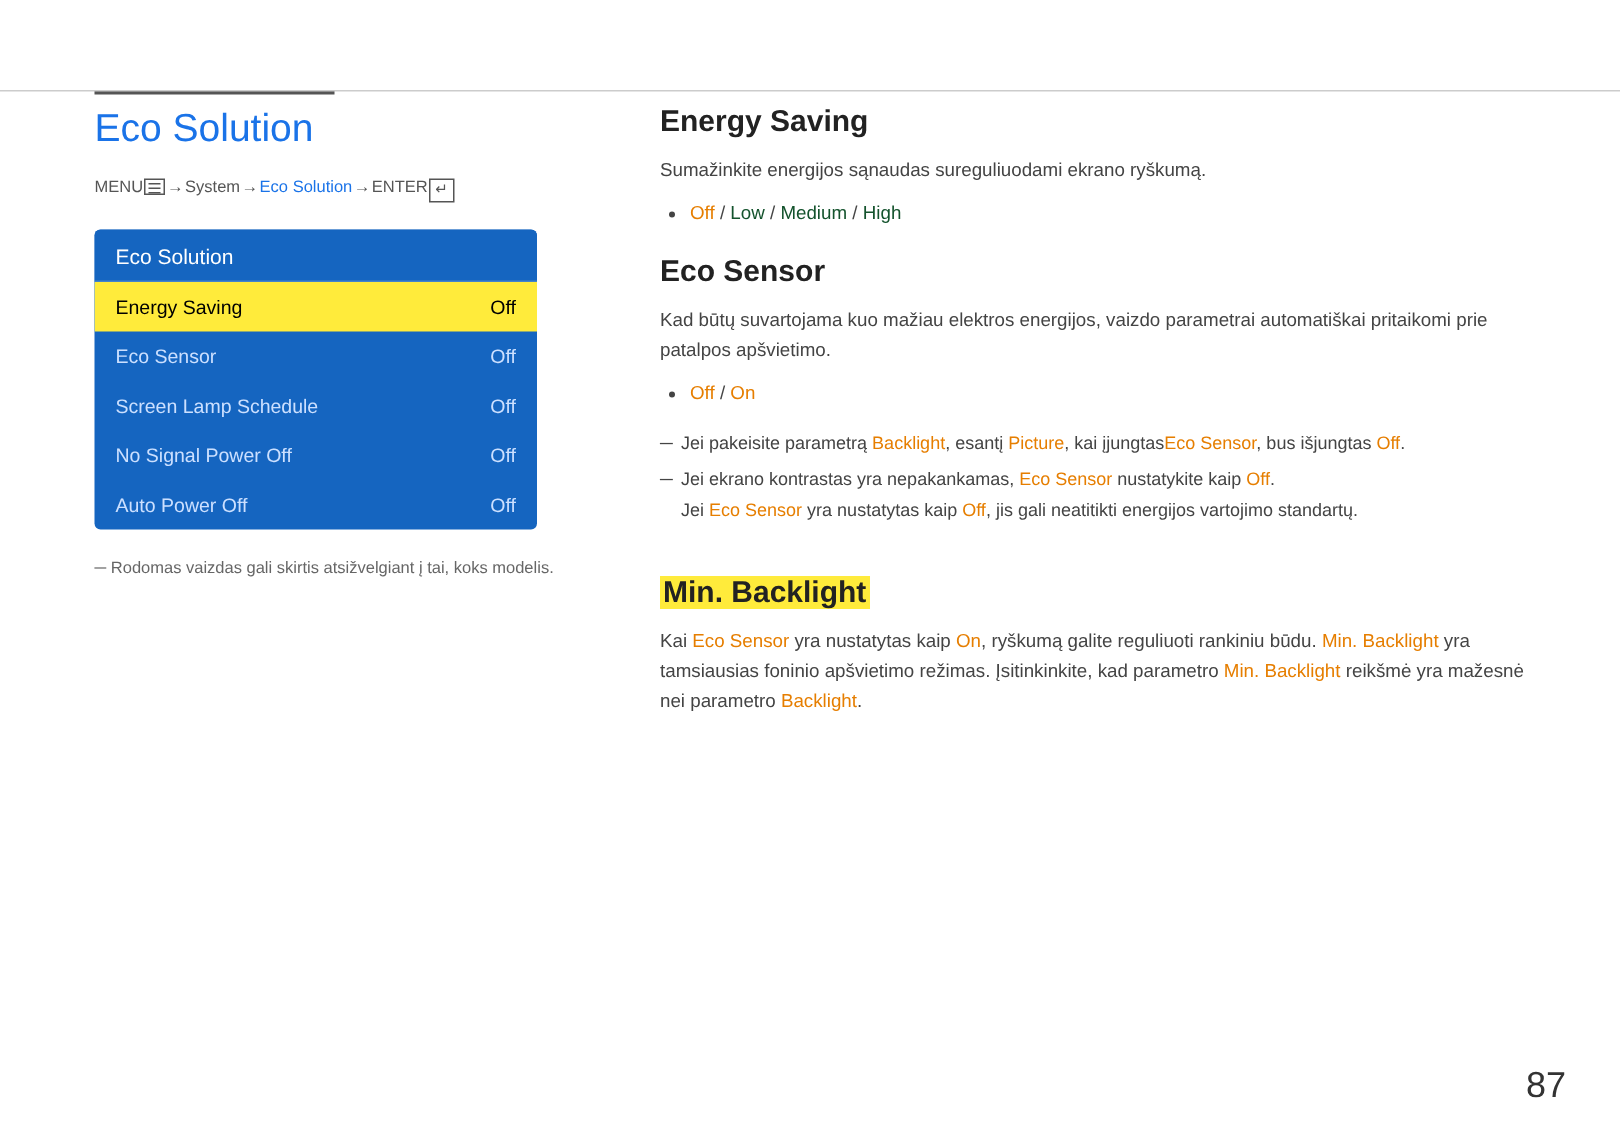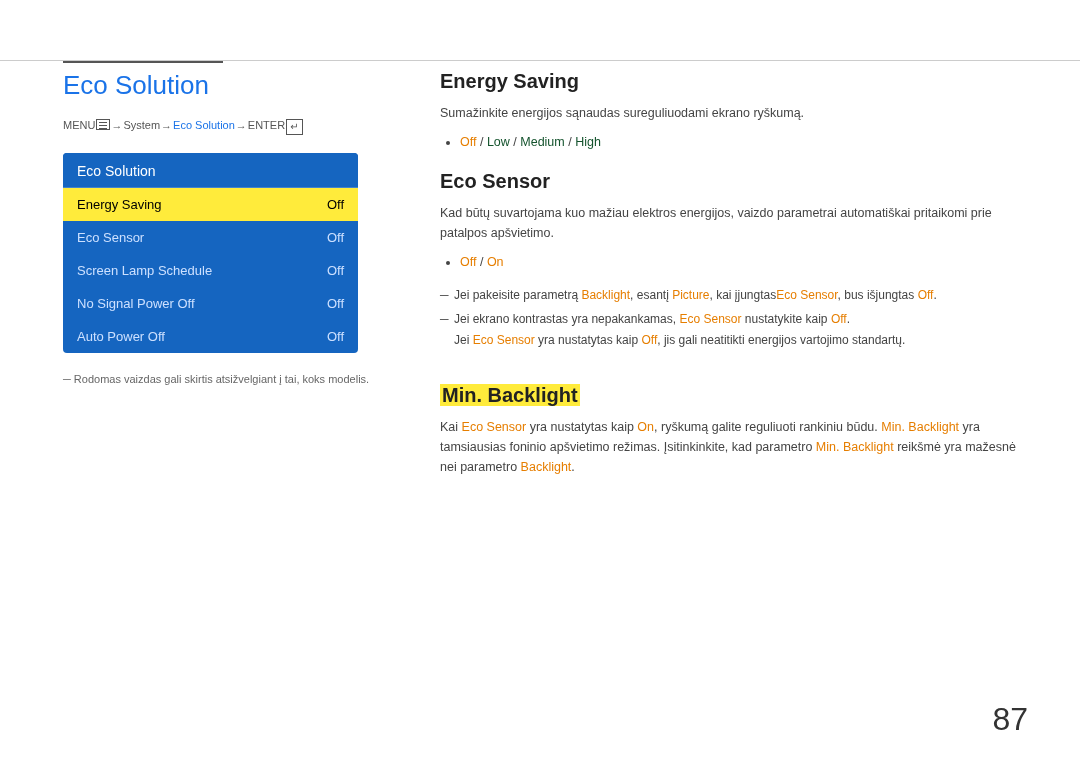--- a/index.html
+++ b/index.html
@@ -28,22 +28,22 @@
       top: 60px;
       left: 63px;
       width: 160px;
       height: 3px;
       background: #555;
     }
 
     .page-number {
       position: absolute;
       bottom: 25px;
-      right: 52px;
-      font-size: 32px;
+      right: 36px;
+      font-size: 24px;
       color: #333;
       font-weight: 300;
     }
 
     
     .left-column {
       position: absolute;
       top: 70px;
       left: 63px;
       width: 320px;

